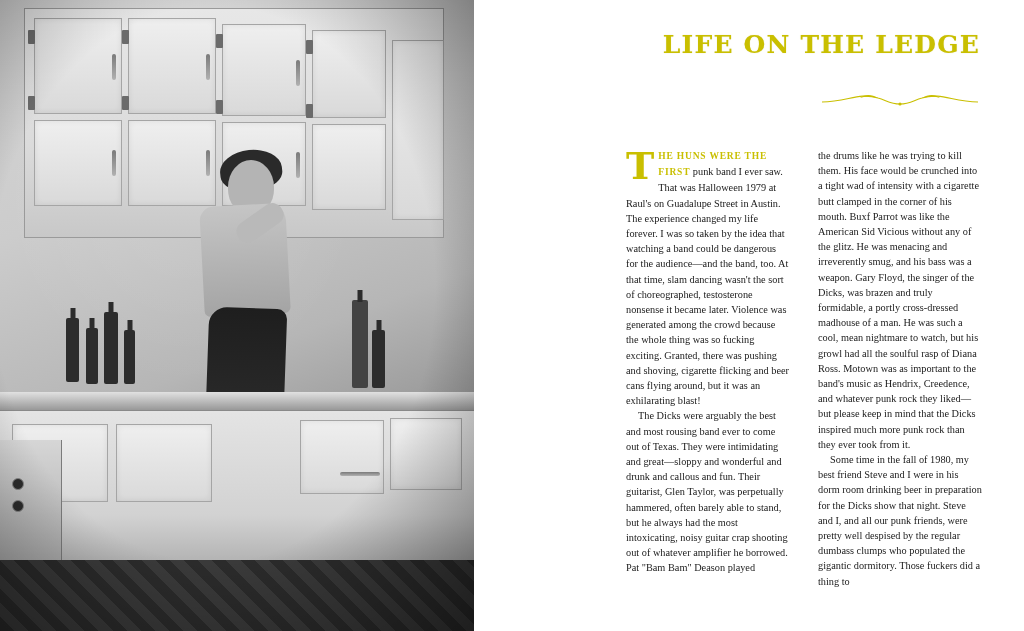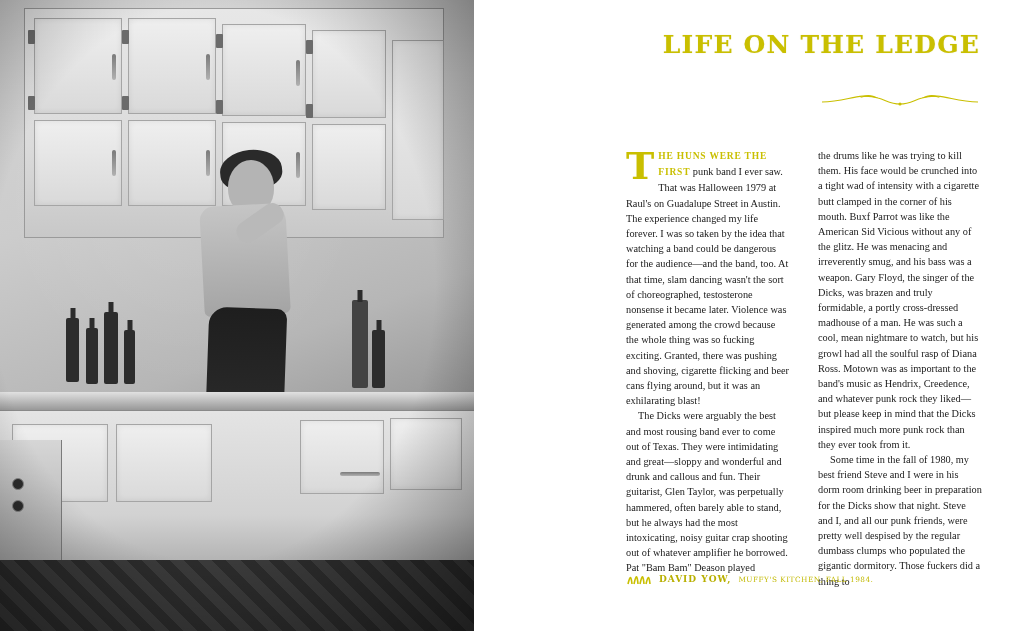--- a/index.html
+++ b/index.html
@@ -312,25 +312,15 @@
       <div class="col">
         <p class="first"><span class="dropcap">T</span><span class="smallcaps">HE HUNS WERE THE FIRST</span> <span>punk band I ever saw. That was Halloween 1979 at Raul's on Guadalupe Street in Austin. The experience changed my life forever. I was so taken by the idea that watching a band could be dangerous for the audience—and the band, too. At that time, slam dancing wasn't the sort of choreographed, testosterone nonsense it became later. Violence was generated among the crowd because the whole thing was so fucking exciting. Granted, there was pushing and shoving, cigarette flicking and beer cans flying around, but it was an exhilarating blast!</span></p>
         <p>The Dicks were arguably the best and most rousing band ever to come out of Texas. They were intimidating and great—sloppy and wonderful and drunk and callous and fun. Their guitarist, Glen Taylor, was perpetually hammered, often barely able to stand, but he always had the most intoxicating, noisy guitar crap shooting out of whatever amplifier he borrowed. Pat "Bam Bam" Deason played</p>
       </div>
       <div class="col">
         <p class="first">the drums like he was trying to kill them. His face would be crunched into a tight wad of intensity with a cigarette butt clamped in the corner of his mouth. Buxf Parrot was like the American Sid Vicious without any of the glitz. He was menacing and irreverently smug, and his bass was a weapon. Gary Floyd, the singer of the Dicks, was brazen and truly formidable, a portly cross-dressed madhouse of a man. He was such a cool, mean nightmare to watch, but his growl had all the soulful rasp of Diana Ross. Motown was as important to the band's music as Hendrix, Creedence, and whatever punk rock they liked—but please keep in mind that the Dicks inspired much more punk rock than they ever took from it.</p>
         <p>Some time in the fall of 1980, my best friend Steve and I were in his dorm room drinking beer in preparation for the Dicks show that night. Steve and I, and all our punk friends, were pretty well despised by the regular dumbass clumps who populated the gigantic dormitory. Those fuckers did a thing to</p>
       </div>
     </div>
 
-    <div class="caption-wrap">
-      <svg class="caption-mark" viewBox="0 0 26 14">
-        <path d="M2 12 C 4 4, 5 3, 6 12" stroke="#c9bf00" stroke-width="1.6" fill="none"></path>
-        <path d="M8 12 C 10 3, 11 2, 12 12" stroke="#c9bf00" stroke-width="1.6" fill="none"></path>
-        <path d="M14 12 C 16 3, 17 2, 18 12" stroke="#c9bf00" stroke-width="1.6" fill="none"></path>
-        <path d="M20 12 C 22 4, 23 3, 24 12" stroke="#c9bf00" stroke-width="1.6" fill="none"></path>
-      </svg>
-      <span class="caption-name">DAVID YOW,</span>
-      <span class="caption-text">Muffy's kitchen, Fall 1984.</span>
-    </div>
 
   </div>
 </div>
 
 </body></html>

